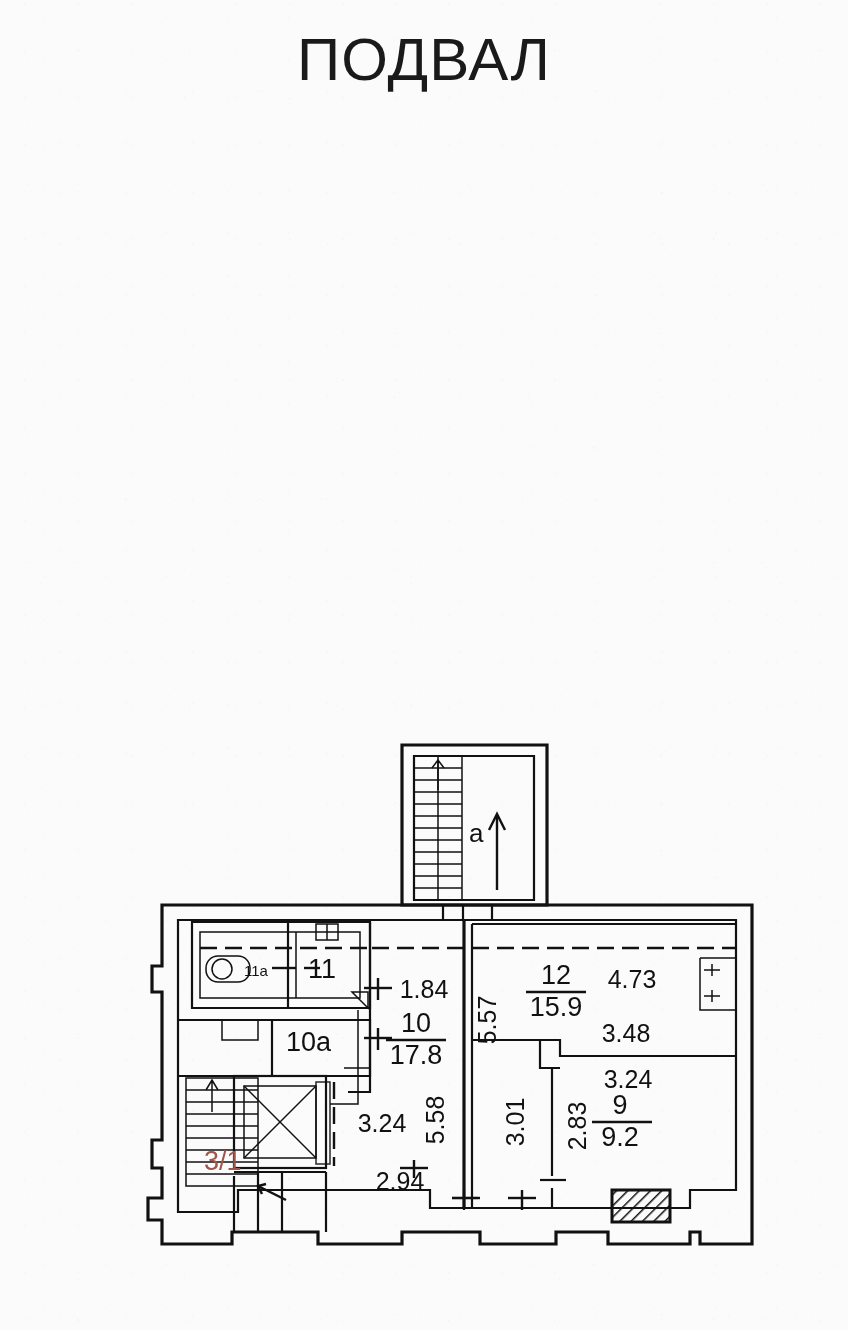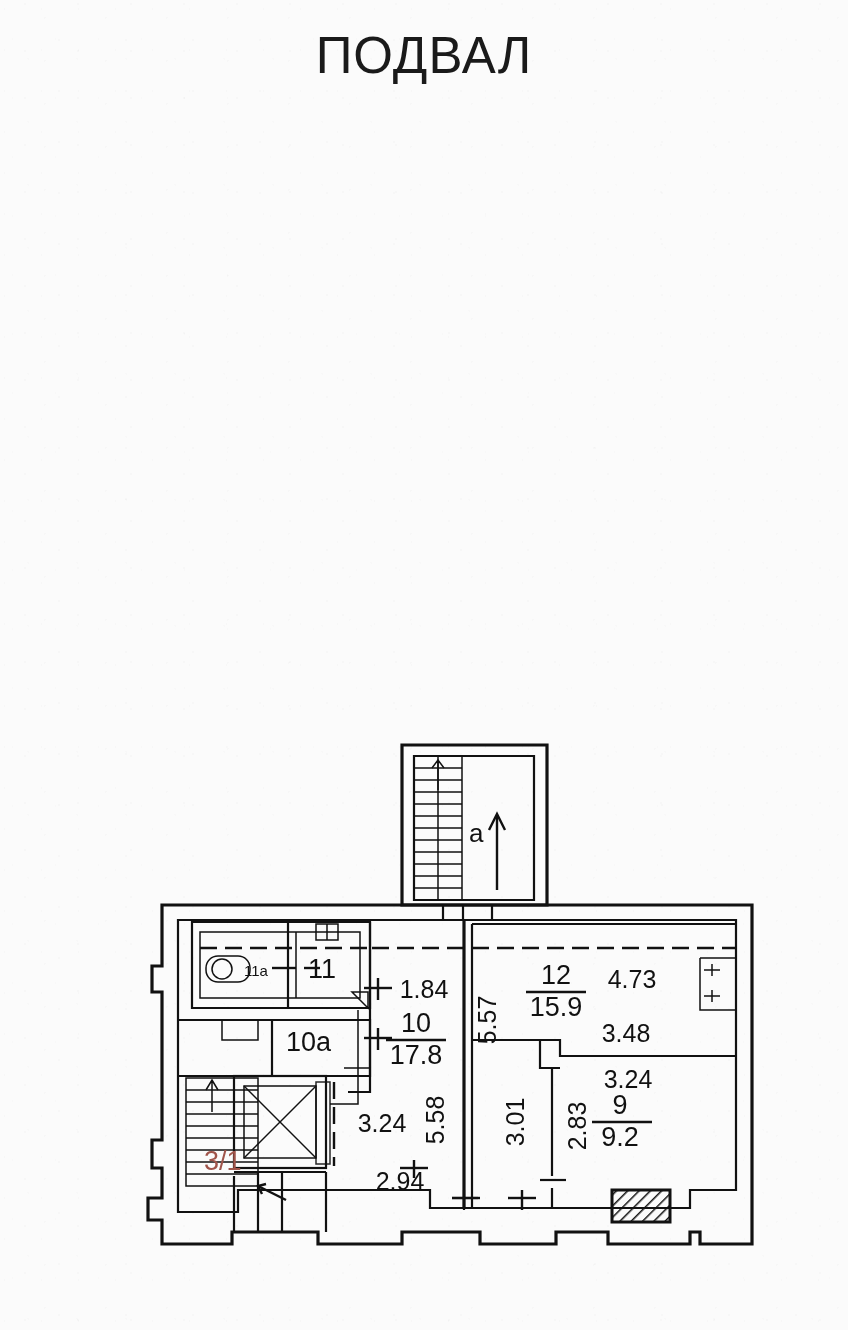--- a/index.html
+++ b/index.html
@@ -29,21 +29,21 @@
       radial-gradient(circle at 88% 79%, rgba(0,0,0,0.030) 0 1px, transparent 1px),
       radial-gradient(circle at 58% 93%, rgba(0,0,0,0.026) 0 1px, transparent 1px);
     background-size: 37px 41px, 53px 47px, 61px 43px, 43px 59px, 67px 51px, 49px 63px;
   }
   #page-title {
     position: absolute;
     top: 30px;
     left: 0;
     width: 848px;
     text-align: center;
-    font-size: 51px;
+    font-size: 60px;
     line-height: 1.0;
     letter-spacing: 1px;
     color: #1a1a1a;
     font-weight: 400;
     font-family: "Liberation Sans", sans-serif;
   }
   #floorplan-figure {
     position: absolute;
     top: 720px;
     left: 0;

